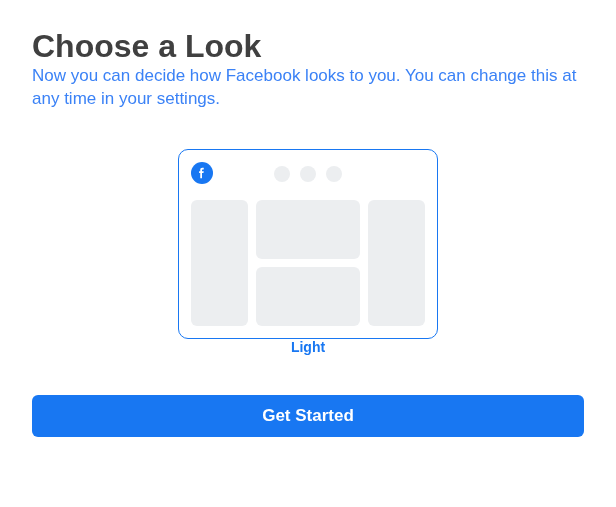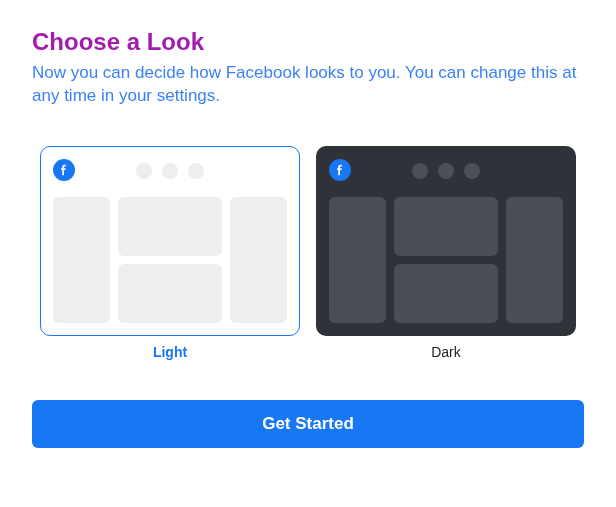--- a/index.html
+++ b/index.html
@@ -8,24 +8,23 @@
       padding: 0;
     }
     body {
       font-family: -apple-system, BlinkMacSystemFont, "Segoe UI", Helvetica, Arial, sans-serif;
       background: #ffffff;
       width: 616px;
       height: 507px;
       padding: 28px 32px 30px 32px;
     }
     .title {
-      font-size: 24px;
+      font-size: 32px;
       font-weight: 800;
-      color: #a21caf;
-      margin-bottom: 6px;
+      color: #404040;
     }
     .subtitle {
       font-size: 17px;
       color: #3b82f6;
       line-height: 1.35;
       margin-bottom: 38px;
     }
     .options {
       display: flex;
       gap: 16px;
@@ -96,29 +95,29 @@
       border-radius: 6px;
     }
     .light .block { background: #eceef0; }
     .dark .block { background: #494d54; }
     .b-left  { grid-column: 1; grid-row: 1 / span 2; }
     .b-right { grid-column: 3; grid-row: 1 / span 2; }
     .b-top   { grid-column: 2; grid-row: 1; }
     .b-bot   { grid-column: 2; grid-row: 2; }
     .opt-label {
       text-align: center;
-      margin-top: 8px;
+      margin-top: 0;
       font-size: 14px;
       font-weight: 600;
     }
     .opt-label.selected { color: #1877f2; }
     .opt-label.unselected { color: #1c1e21; font-weight: 500; }
     .cta {
       width: 100%;
-      height: 48px;
+      height: 42px;
       background: #1877f2;
       color: #ffffff;
       border: none;
       border-radius: 6px;
       font-size: 17px;
       font-weight: 700;
       cursor: pointer;
     }
   </style>
 </head>
@@ -146,40 +145,19 @@
       <div class="blocks">
         <div class="block b-left"></div>
         <div class="block b-top"></div>
         <div class="block b-bot"></div>
         <div class="block b-right"></div>
       </div>
     </div>
     <div class="opt-label selected">Light</div>
   </div>
 
-  <div class="option">
-    <div class="card dark">
-      <span class="fb-logo">
-        <svg viewBox="0 0 24 24" fill="#ffffff">
-            <path d="M15 3h-2.5C10 3 9 4.5 9 7v2H7v3h2v9h3v-9h2.5l.5-3H12V7.2c0-.9.2-1.2 1.1-1.2H15V3z"></path>
-          </svg>
-      </span>
-      <div class="dots">
-        <span class="dot"></span>
-        <span class="dot"></span>
-        <span class="dot"></span>
-      </div>
-      <div class="blocks">
-        <div class="block b-left"></div>
-        <div class="block b-top"></div>
-        <div class="block b-bot"></div>
-        <div class="block b-right"></div>
-      </div>
-    </div>
-    <div class="opt-label unselected">Dark</div>
-  </div>
 
 </div>
 
 <button class="cta">Get Started</button>
 
 
 
 
 </body></html>

